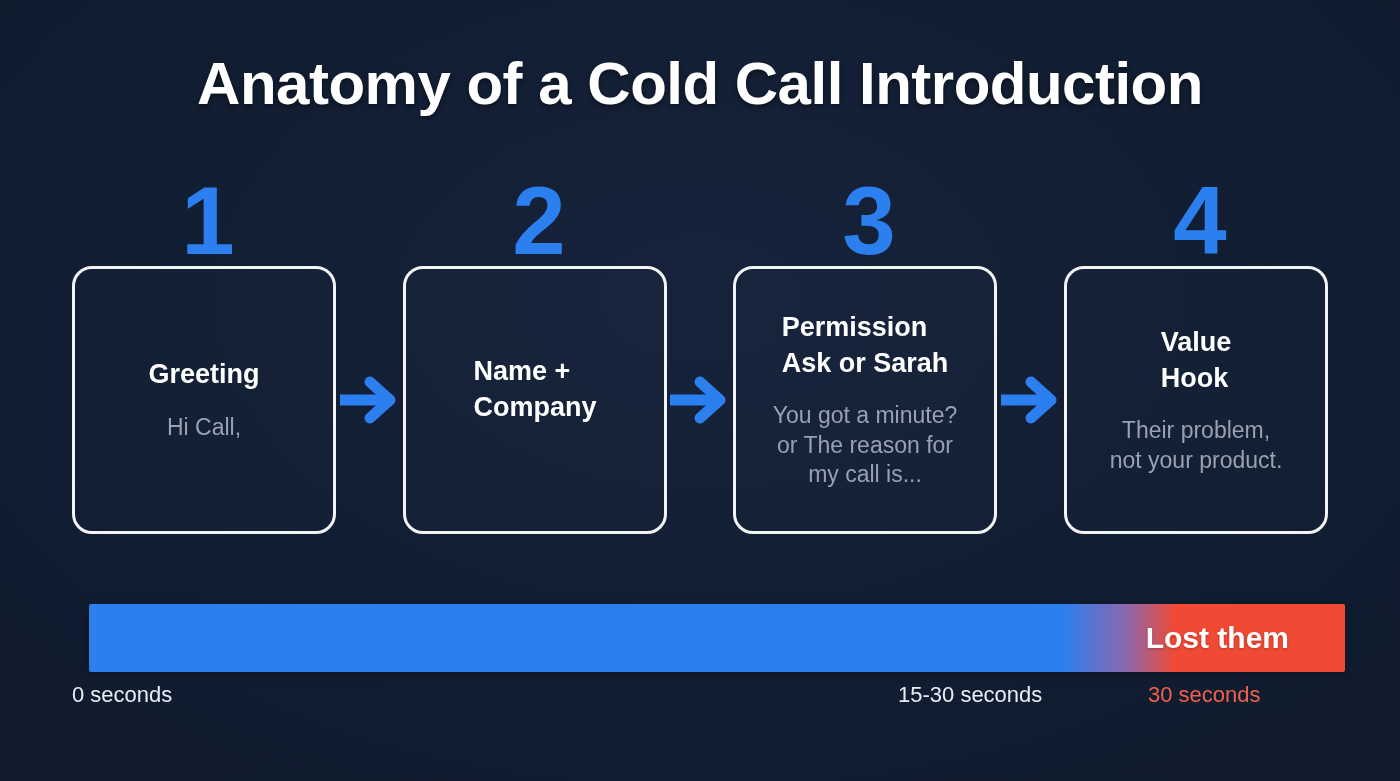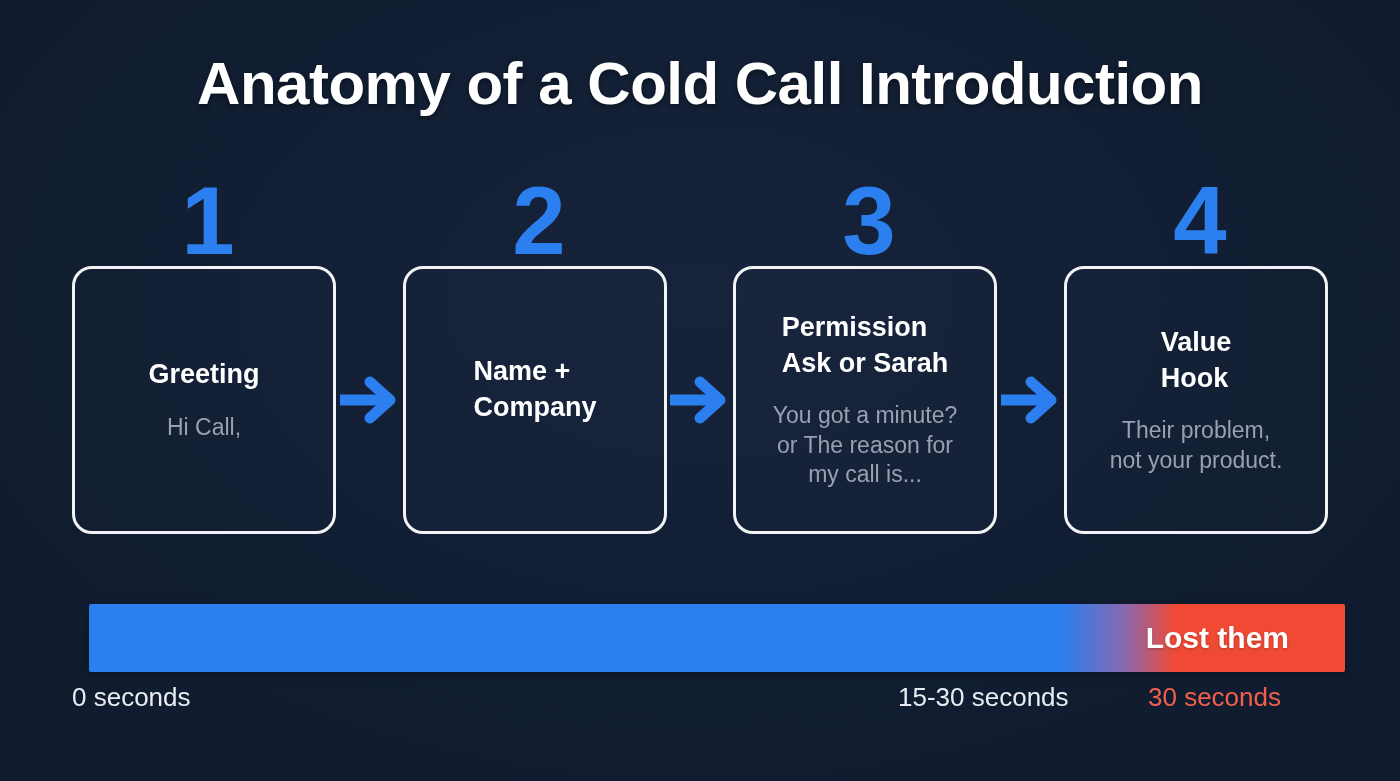--- a/index.html
+++ b/index.html
@@ -148,21 +148,21 @@
     font-weight: bold;
     color: #FFFFFF;
     white-space: nowrap;
     text-shadow: 0 1px 3px rgba(0,0,0,0.25);
   }
 
   
   .caption {
     position: absolute;
     top: 682px;
-    font-size: 26px;
+    font-size: 22px;
     line-height: 1.2;
     white-space: nowrap;
   }
   .caption.start  { left: 72px;  color: #E9EDF3; }
   .caption.middle { left: 898px; color: #E9EDF3; }
   .caption.end    { left: 1148px; color: #F0604C; }
 </style>
 </head>
 <body>
 

